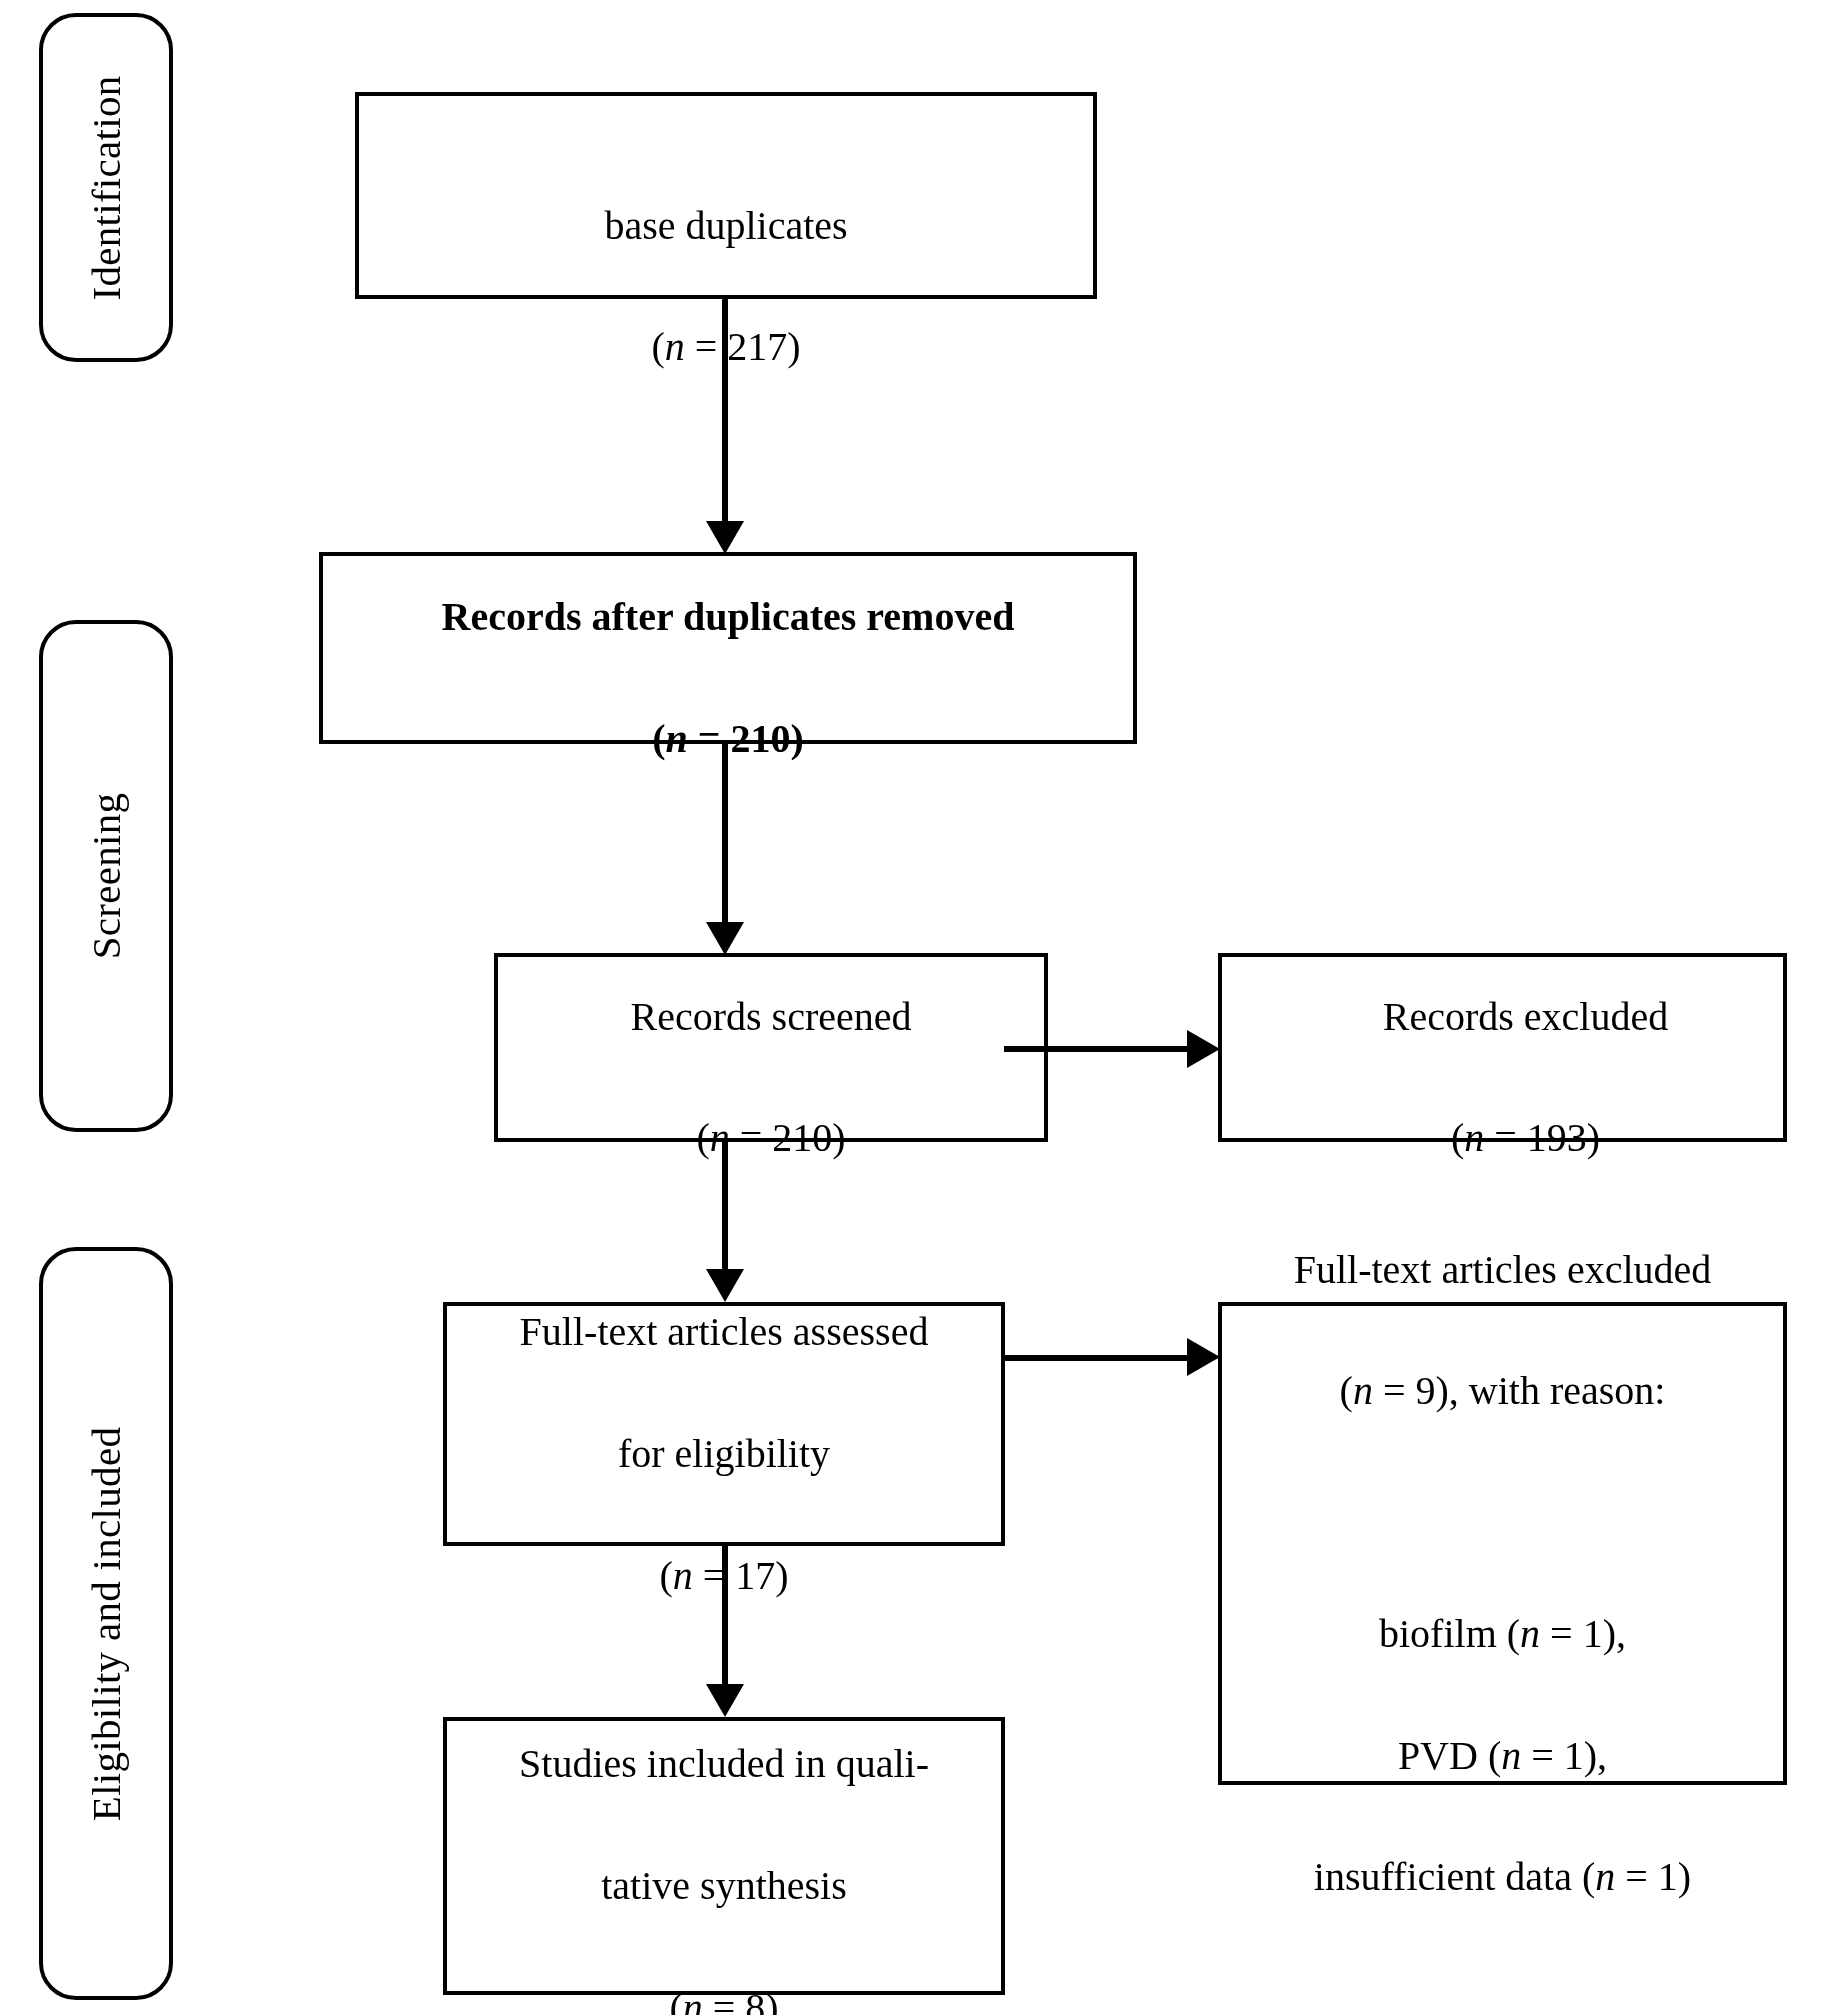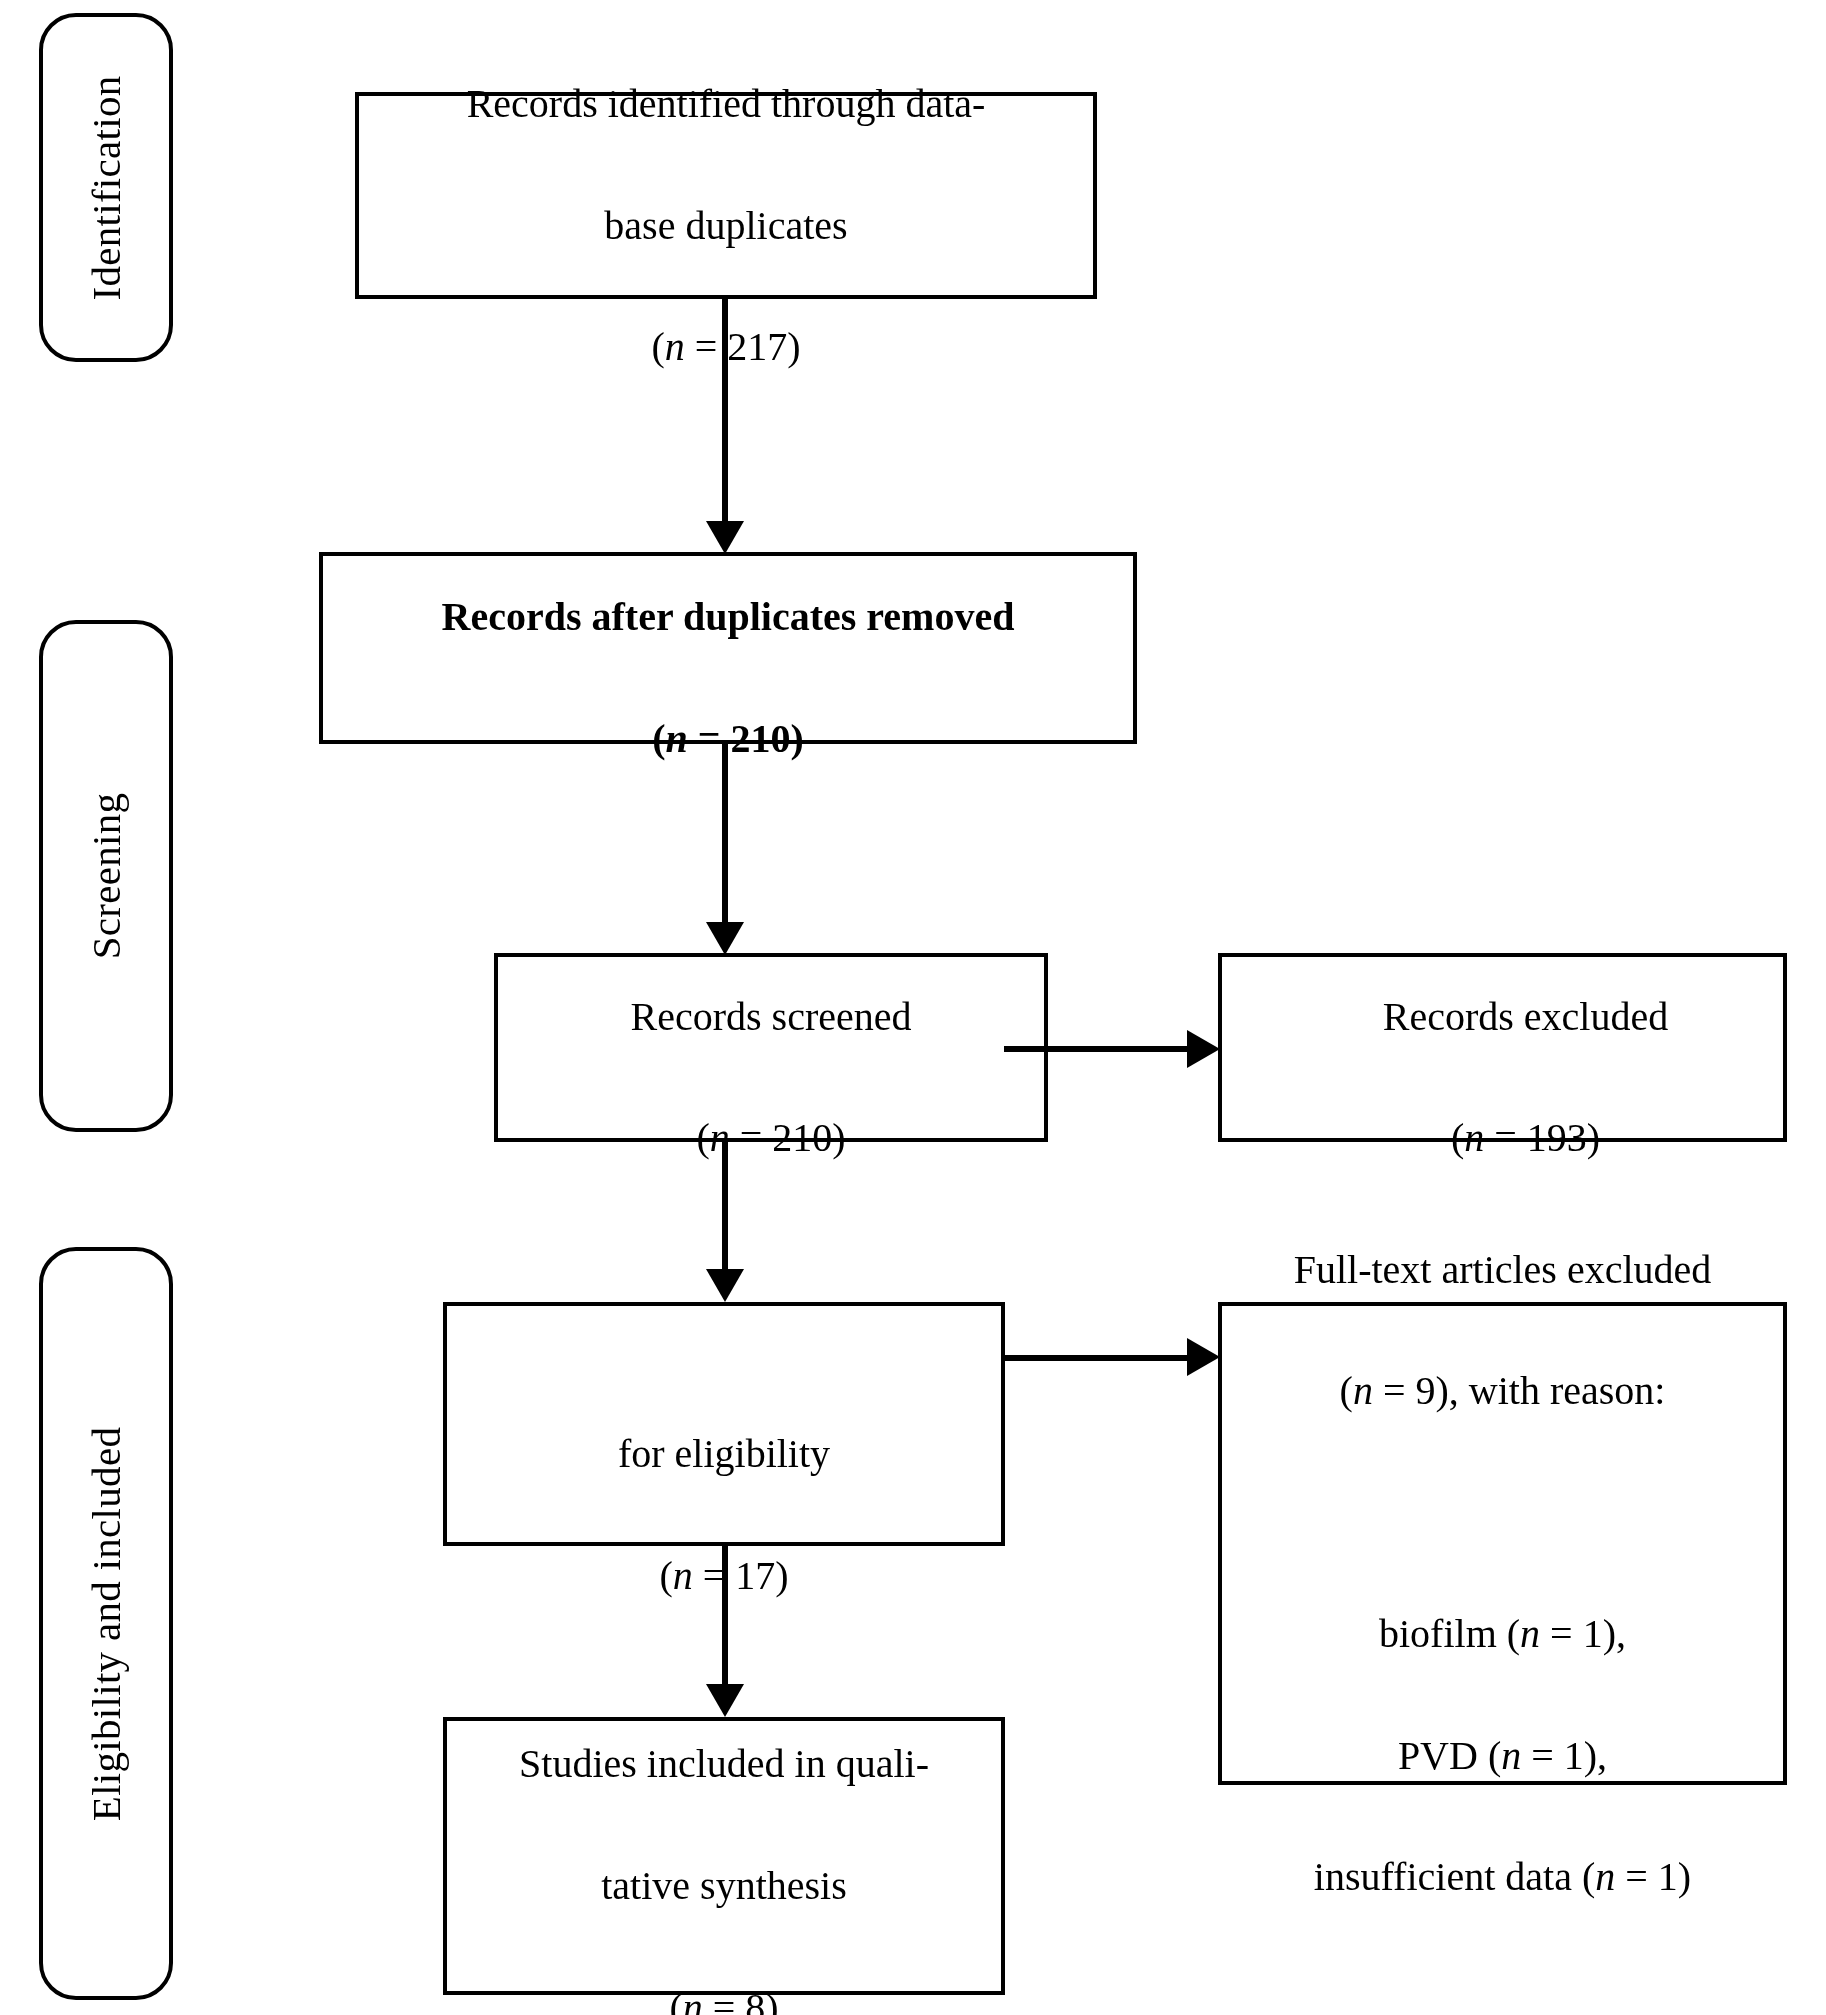--- a/index.html
+++ b/index.html
@@ -98,21 +98,21 @@
   <div class="phase-rail" style="left:39px; top:620px; width:134px; height:512px;">
     <span class="phase-label">Screening</span>
   </div>
 
   <div class="phase-rail" style="left:39px; top:1247px; width:134px; height:753px;">
     <span class="phase-label">Eligibility and included</span>
   </div>
 
   <div class="flow-box" style="left:355px; top:92px; width:742px; height:207px;">
     <div class="box-text">
-      <span>Records identified through data-</span><br>
+      <br>
       <span>base duplicates</span><br>
       <span>(<i>n</i> = 217)</span>
     </div>
   </div>
 
   <div class="conn-v" style="left:722px; top:299px; height:223px;"></div>
   <div class="arrow-down" style="left:706px; top:521px;"></div>
 
   <div class="flow-box" style="left:319px; top:552px; width:818px; height:192px;font-weight:bold;">
     <div class="box-text">
@@ -139,21 +139,21 @@
       <span>Records excluded</span><br>
       <span>(<i>n</i> = 193)</span>
     </div>
   </div>
 
   <div class="conn-v" style="left:722px; top:1142px; height:129px;"></div>
   <div class="arrow-down" style="left:706px; top:1269px;"></div>
 
   <div class="flow-box" style="left:443px; top:1302px; width:562px; height:244px;">
     <div class="box-text">
-      <br>
+      <span>Full-text articles assessed</span><br>
       <span>for eligibility</span><br>
       <span>(<i>n</i> = 17)</span>
     </div>
   </div>
 
   <div class="conn-h" style="left:1004px; top:1355px; width:186px;"></div>
   <div class="arrow-right" style="left:1187px; top:1338px;"></div>
 
   <div class="flow-box" style="left:1218px; top:1286px; width:569px; height:483px;margin-top:16px;">
     <div class="box-text">

